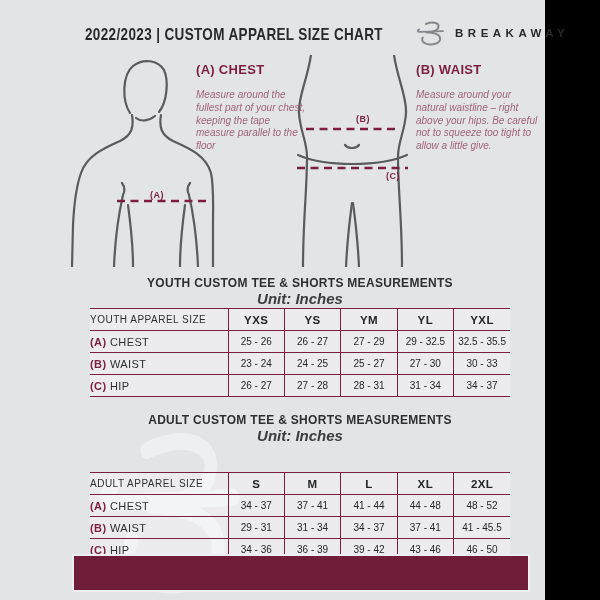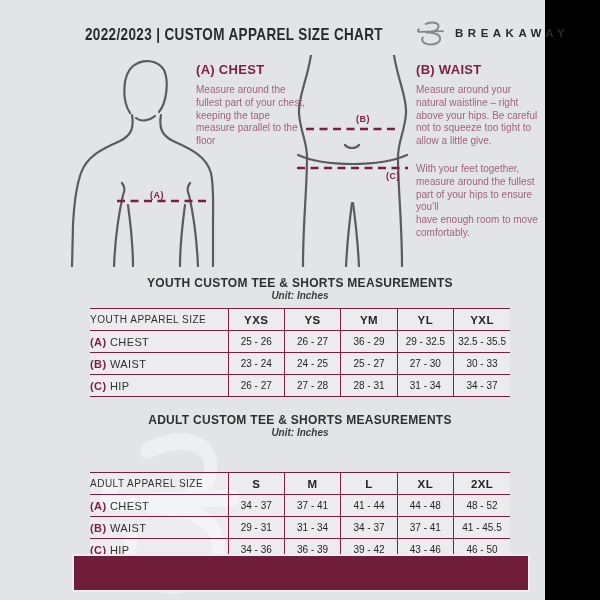--- a/index.html
+++ b/index.html
@@ -31,25 +31,25 @@
 
   
   .fig{position:absolute;z-index:1;}
   .fig-line{stroke:var(--fig);fill:none;stroke-width:2.2;stroke-linecap:round;}
   .dash-line{stroke:var(--accent);fill:none;stroke-width:2.4;stroke-dasharray:8 5.5;}
   .meas-label{position:absolute;z-index:2;font-size:9px;font-weight:bold;color:var(--accent);letter-spacing:.5px;}
 
   
   .instr{position:absolute;z-index:1;}
   .instr-title{font-size:13px;font-weight:bold;color:var(--accent);letter-spacing:.3px;margin-bottom:7px;}
-  .instr-body{font-size:10px;color:var(--muted);line-height:1.28;white-space:pre-line;}
+  .instr-body{font-size:10px;font-style:italic;color:var(--muted);line-height:1.28;white-space:pre-line;margin-top:12px;}
 
   
   .sec-title{position:absolute;left:0;width:600px;text-align:center;font-size:12px;font-weight:bold;color:#2d2f31;letter-spacing:.3px;z-index:1;}
-  .sec-unit{position:absolute;left:0;width:600px;text-align:center;font-size:10px;font-style:italic;font-weight:bold;color:#3a3c3e;z-index:1;}
+  .sec-unit{position:absolute;left:0;width:600px;text-align:center;font-size:15px;font-style:italic;font-weight:bold;color:#3a3c3e;z-index:1;}
 
   
   table.size{position:absolute;left:90px;width:420px;border-collapse:collapse;table-layout:fixed;z-index:1;border-top:1.5px solid var(--accent);}
   table.size tr{border-bottom:1.5px solid var(--accent);height:22px;}
   table.size td,table.size th{background:rgba(255,255,255,.32);vertical-align:middle;padding:0;}
   table.size td+td,table.size th+th{border-left:1.5px solid var(--accent);}
   .col-first{width:138px;}
   th.rowhead{font-size:10px;font-weight:normal;color:#2d2f31;letter-spacing:.5px;text-align:left;padding-left:12px;}
   th.size-col{font-size:11.5px;font-weight:bold;color:#232527;text-align:center;letter-spacing:.4px;}
   td.rowlabel{font-size:11px;color:#2d2f31;text-align:left;padding-left:12px;letter-spacing:.4px;}
@@ -116,22 +116,20 @@
 
   <div class="instr" style="left:196px;top:62px;width:112px;">
     <div class="instr-title">(A) CHEST</div>
     <div class="instr-body">Measure around the fullest part of your chest, keeping the tape measure parallel to the floor</div>
   </div>
   <div class="instr" style="left:416px;top:62px;width:126px;">
     <div class="instr-title">(B) WAIST</div>
     <div class="instr-body">Measure around your natural waistline – right above your hips. Be careful not to squeeze too tight to allow a little give.</div>
   </div>
   <div class="instr" style="left:416px;top:163px;width:126px;">
-    <div class="instr-body">With your feet together, measure around the fullest part of your hips to ensure you’ll
-have enough room to move comfortably.</div>
   </div>
 
   <div class="sec-title" style="top:276px;">YOUTH CUSTOM TEE &amp; SHORTS MEASUREMENTS</div>
   <div class="sec-unit" style="top:290px;">Unit: Inches</div>
   <table class="size" style="top:308px;">
     <colgroup>
         <col class="col-first">
         <col>
         <col>
         <col>
@@ -144,21 +142,21 @@
       <th class="size-col">YXS</th>
       <th class="size-col">YS</th>
       <th class="size-col">YM</th>
       <th class="size-col">YL</th>
       <th class="size-col">YXL</th>
     </tr>
     <tr>
       <td class="rowlabel"><span class="key">(A)</span> <span>CHEST</span></td>
       <td class="val">25 - 26</td>
       <td class="val">26 - 27</td>
-      <td class="val">36 - 29</td>
+      <td class="val">27 - 29</td>
       <td class="val">29 - 32.5</td>
       <td class="val">32.5 - 35.5</td>
     </tr>
     <tr>
       <td class="rowlabel"><span class="key">(B)</span> <span>WAIST</span></td>
       <td class="val">23 - 24</td>
       <td class="val">24 - 25</td>
       <td class="val">25 - 27</td>
       <td class="val">27 - 30</td>
       <td class="val">30 - 33</td>

